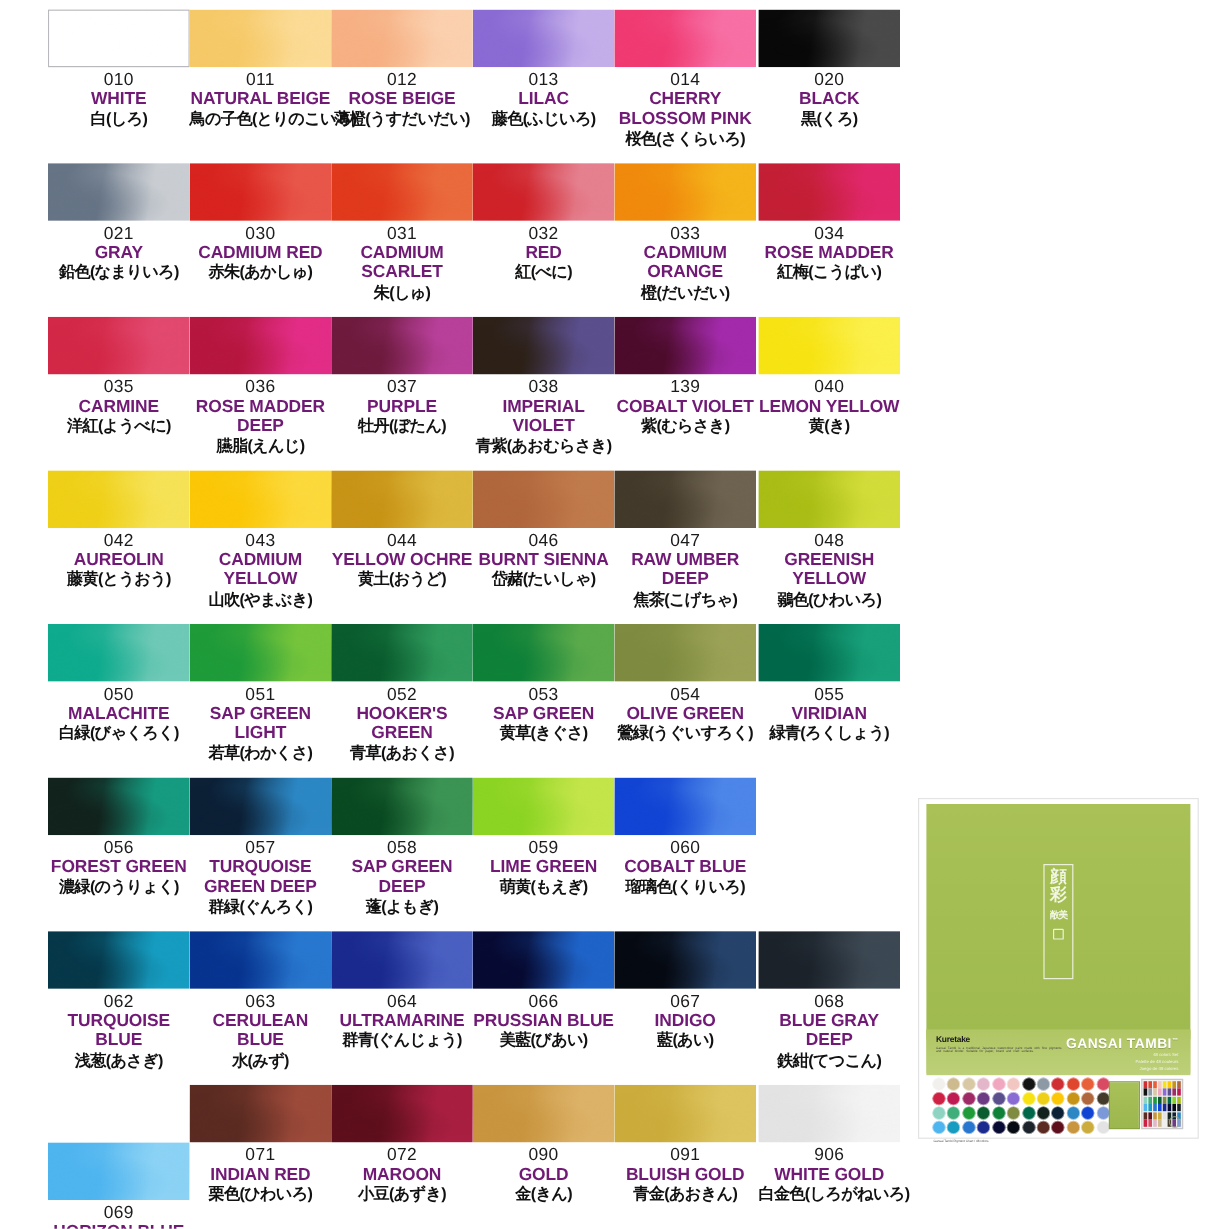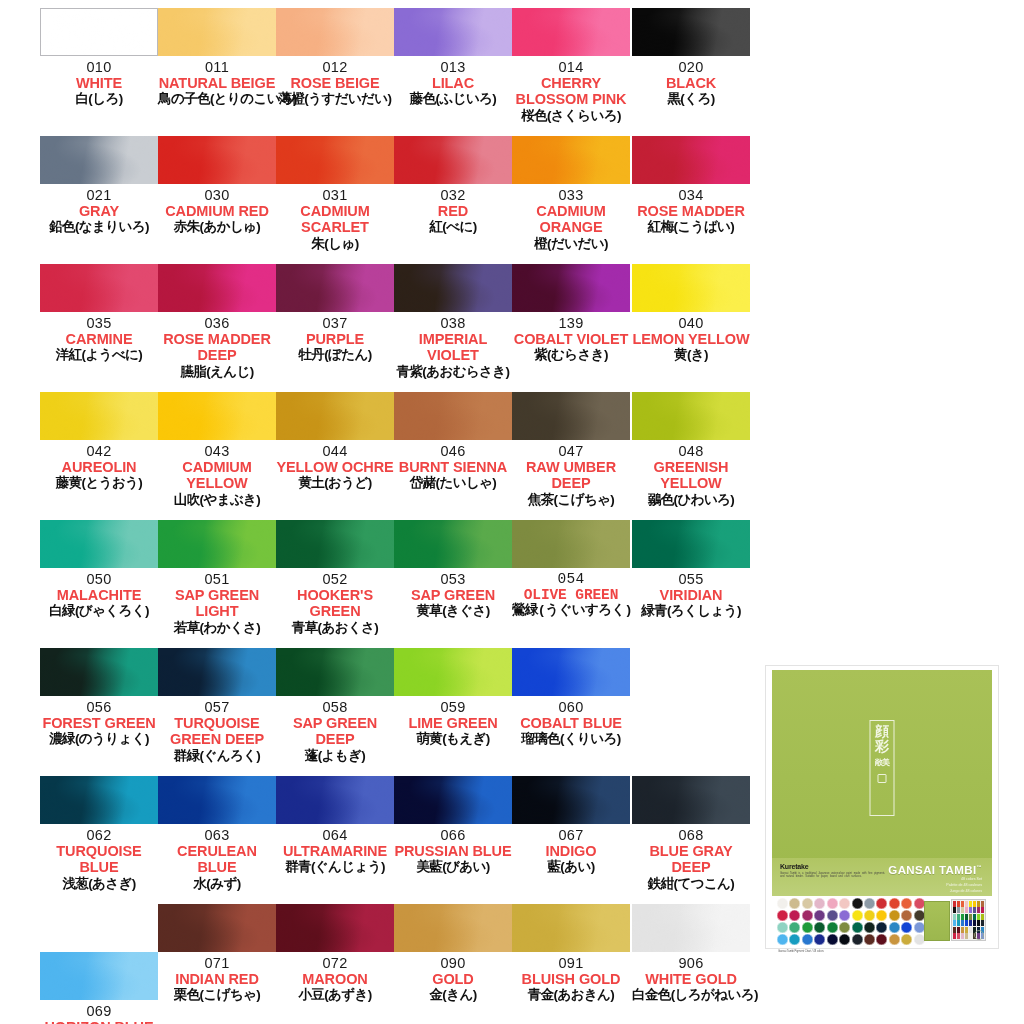--- a/index.html
+++ b/index.html
@@ -42,21 +42,21 @@
     line-height: 1.12;
   }
   .code {
     font-size: 14.5px;
     color: #1b1b1b;
     letter-spacing: .3px;
   }
   .name {
     font-size: 14.5px;
     font-weight: 700;
-    color: #ef4444;
+    color: #701a75;
     letter-spacing: -.1px;
     white-space: pre-line;
   }
   .jp {
     font-size: 13.5px;
     font-weight: 700;
     color: #111111;
     letter-spacing: -.6px;
     white-space: nowrap;
   }
@@ -521,21 +521,21 @@
         <div class="swatch">
           <div class="wash" style="background: linear-gradient(100deg, rgb(15, 129, 57) 0%, rgb(15, 129, 57) 38%, rgb(90, 170, 75) 72%, rgb(90, 170, 75) 100%);"></div>
           <div class="wash2" style="background: radial-gradient(at 22% 70%, rgb(15, 129, 57) 0%, rgba(255, 255, 255, 0) 58%), radial-gradient(at 82% 25%, rgb(90, 170, 75) 0%, rgba(255, 255, 255, 0) 60%);"></div>
         </div>
         <div class="meta">
           <div class="code">053</div>
           <div class="name">SAP GREEN</div>
           <div class="jp">黄草(きぐさ)</div>
         </div>
       </div>
-      <div class="cell" style="left: 512px; top: 520px; font-family: Liberation Mono, monospace;">
+      <div class="cell" style="left: 512px; top: 520px;">
         <div class="swatch">
           <div class="wash" style="background: linear-gradient(100deg, rgb(126, 139, 64) 0%, rgb(126, 139, 64) 38%, rgb(155, 162, 87) 72%, rgb(155, 162, 87) 100%);"></div>
           <div class="wash2" style="background: radial-gradient(at 22% 70%, rgb(126, 139, 64) 0%, rgba(255, 255, 255, 0) 58%), radial-gradient(at 82% 25%, rgb(155, 162, 87) 0%, rgba(255, 255, 255, 0) 60%);"></div>
         </div>
         <div class="meta">
           <div class="code">054</div>
           <div class="name">OLIVE GREEN</div>
           <div class="jp">鶯緑(うぐいすろく)</div>
         </div>
       </div>
@@ -683,21 +683,21 @@
         </div>
       </div>
       <div class="cell" style="left: 158px; top: 904px;">
         <div class="swatch">
           <div class="wash" style="background: linear-gradient(100deg, rgb(91, 43, 34) 0%, rgb(91, 43, 34) 38%, rgb(156, 74, 58) 72%, rgb(156, 74, 58) 100%);"></div>
           <div class="wash2" style="background: radial-gradient(at 22% 70%, rgb(91, 43, 34) 0%, rgba(255, 255, 255, 0) 58%), radial-gradient(at 82% 25%, rgb(156, 74, 58) 0%, rgba(255, 255, 255, 0) 60%);"></div>
         </div>
         <div class="meta">
           <div class="code">071</div>
           <div class="name">INDIAN RED</div>
-          <div class="jp">栗色(こげちゃ)</div>
+          <div class="jp">栗色(ひわいろ)</div>
         </div>
       </div>
       <div class="cell" style="left: 276px; top: 904px;">
         <div class="swatch">
           <div class="wash" style="background: linear-gradient(100deg, rgb(94, 15, 28) 0%, rgb(94, 15, 28) 38%, rgb(168, 31, 65) 72%, rgb(168, 31, 65) 100%);"></div>
           <div class="wash2" style="background: radial-gradient(at 22% 70%, rgb(94, 15, 28) 0%, rgba(255, 255, 255, 0) 58%), radial-gradient(at 82% 25%, rgb(168, 31, 65) 0%, rgba(255, 255, 255, 0) 60%);"></div>
         </div>
         <div class="meta">
           <div class="code">072</div>
           <div class="name">MAROON</div>

